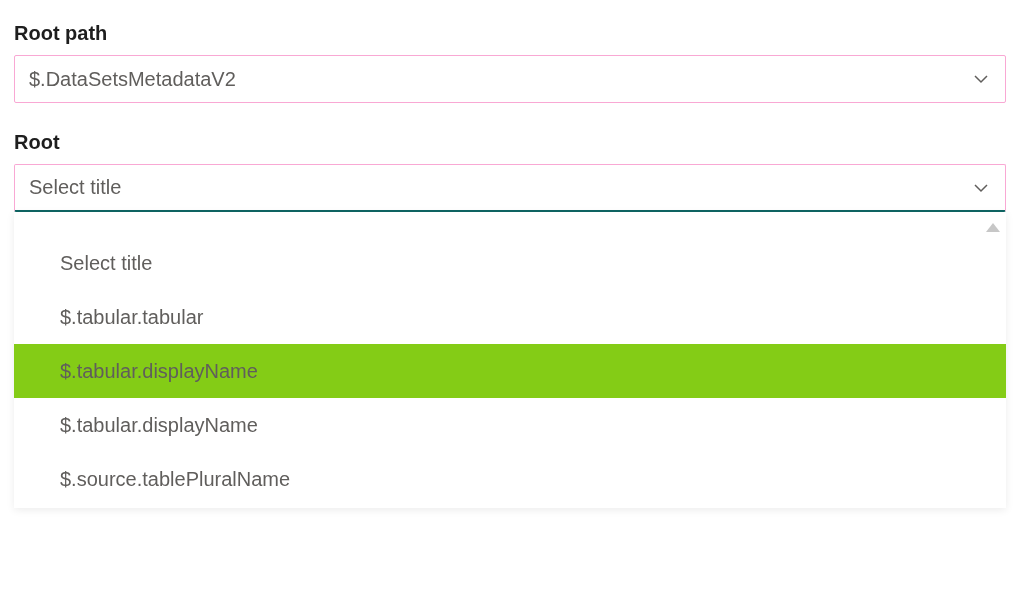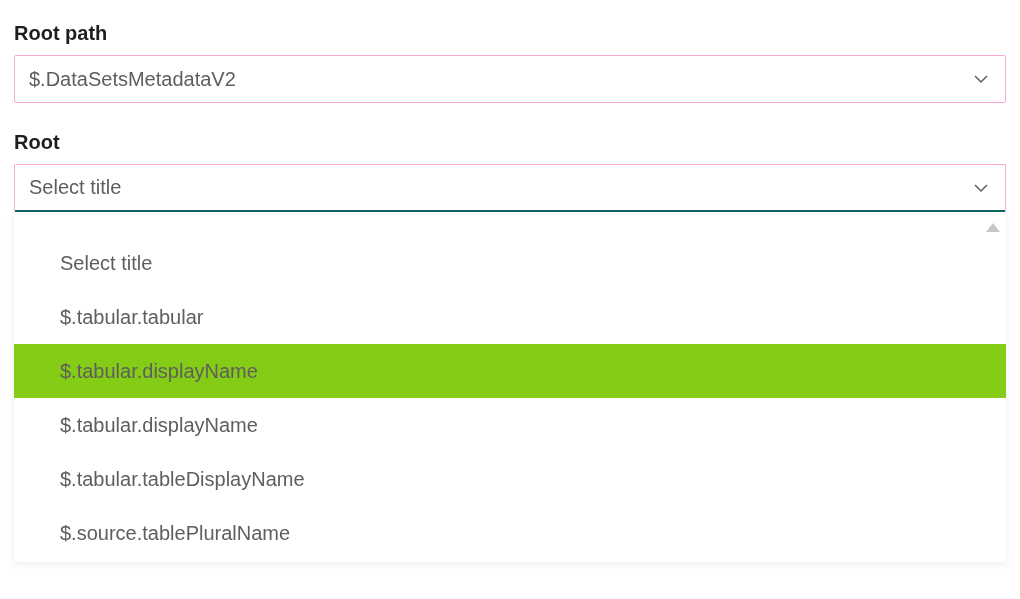--- a/index.html
+++ b/index.html
@@ -118,17 +118,16 @@
         </svg>
     </span>
   </div>
   <div class="dropdown">
     <div class="scroll-arrow-up"></div>
     <div class="dropdown-inner" id="title-options">
         <div class="option">Select title</div>
         <div class="option">$.tabular.tabular</div>
         <div class="option hover">$.tabular.displayName</div>
         <div class="option">$.tabular.displayName</div>
-        <div class="option">$.tabular.tableDisplayName</div>
         <div class="option">$.source.tablePluralName</div>
       </div>
   </div>
 </div>
 
 </body></html>

